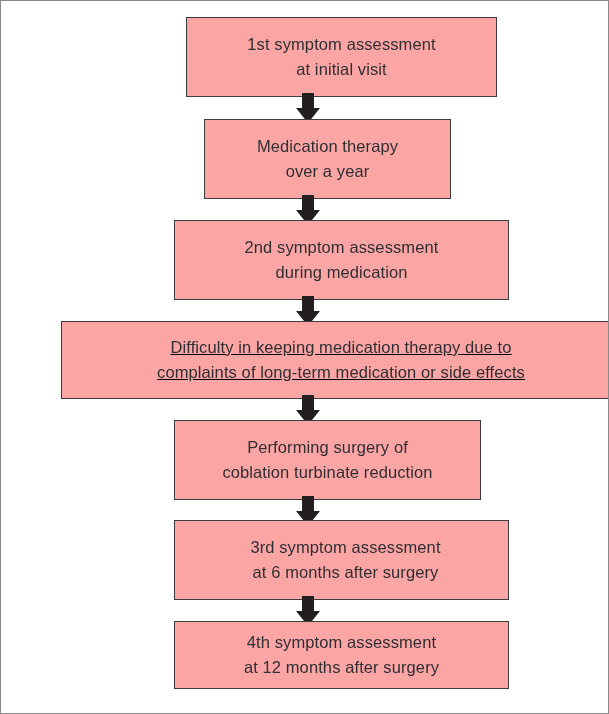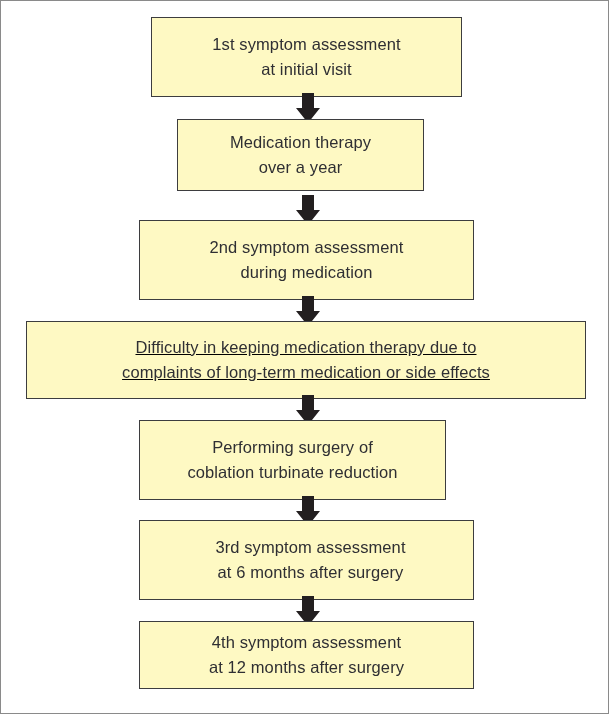--- a/index.html
+++ b/index.html
@@ -23,25 +23,26 @@
     position: absolute;
     left: 0;
     top: 0;
     width: 607px;
     height: 712px;
   }
   .node {
     position: absolute;
     box-sizing: border-box;
     border: 1.4px solid #3d3d3f;
-    background: #fef9c3;
+    background: #fca5a5;
     display: flex;
     align-items: center;
     justify-content: center;
     text-align: center;
+    margin-left: 35px;
   }
   .node-text {
     font-size: 16.5px;
     line-height: 1.52;
     color: #2f2f33;
     letter-spacing: 0.1px;
     white-space: pre-line;
     padding: 0 8px;
   }
   .arrow {
@@ -61,21 +62,21 @@
       <div class="node-text" style="color: rgb(47, 47, 51);">1st symptom assessment
 at initial visit</div>
     </div>
 
     <div class="arrow" id="conn-0" style="left: 295px; top: 92px; width: 24px; height: 30px;">
       <svg viewBox="0 0 24 30" width="24" height="30" aria-hidden="true">
         <polygon points="6,0 18,0 18,15 24,15 12,30 0,15 6,15" fill="#231f20"></polygon>
       </svg>
     </div>
 
-    <div class="node" id="node-1" style="left: 176px; top: 118px; width: 247px; height: 72px; border-color: rgb(61, 61, 63);">
+    <div class="node" id="node-1" style="left: 168px; top: 118px; width: 247px; height: 80px; border-color: rgb(61, 61, 63);">
       <div class="node-text" style="color: rgb(47, 47, 51);">Medication therapy
 over a year</div>
     </div>
 
     <div class="arrow" id="conn-1" style="left: 295px; top: 194px; width: 24px; height: 30px;">
       <svg viewBox="0 0 24 30" width="24" height="30" aria-hidden="true">
         <polygon points="6,0 18,0 18,15 24,15 12,30 0,15 6,15" fill="#231f20"></polygon>
       </svg>
     </div>
 

